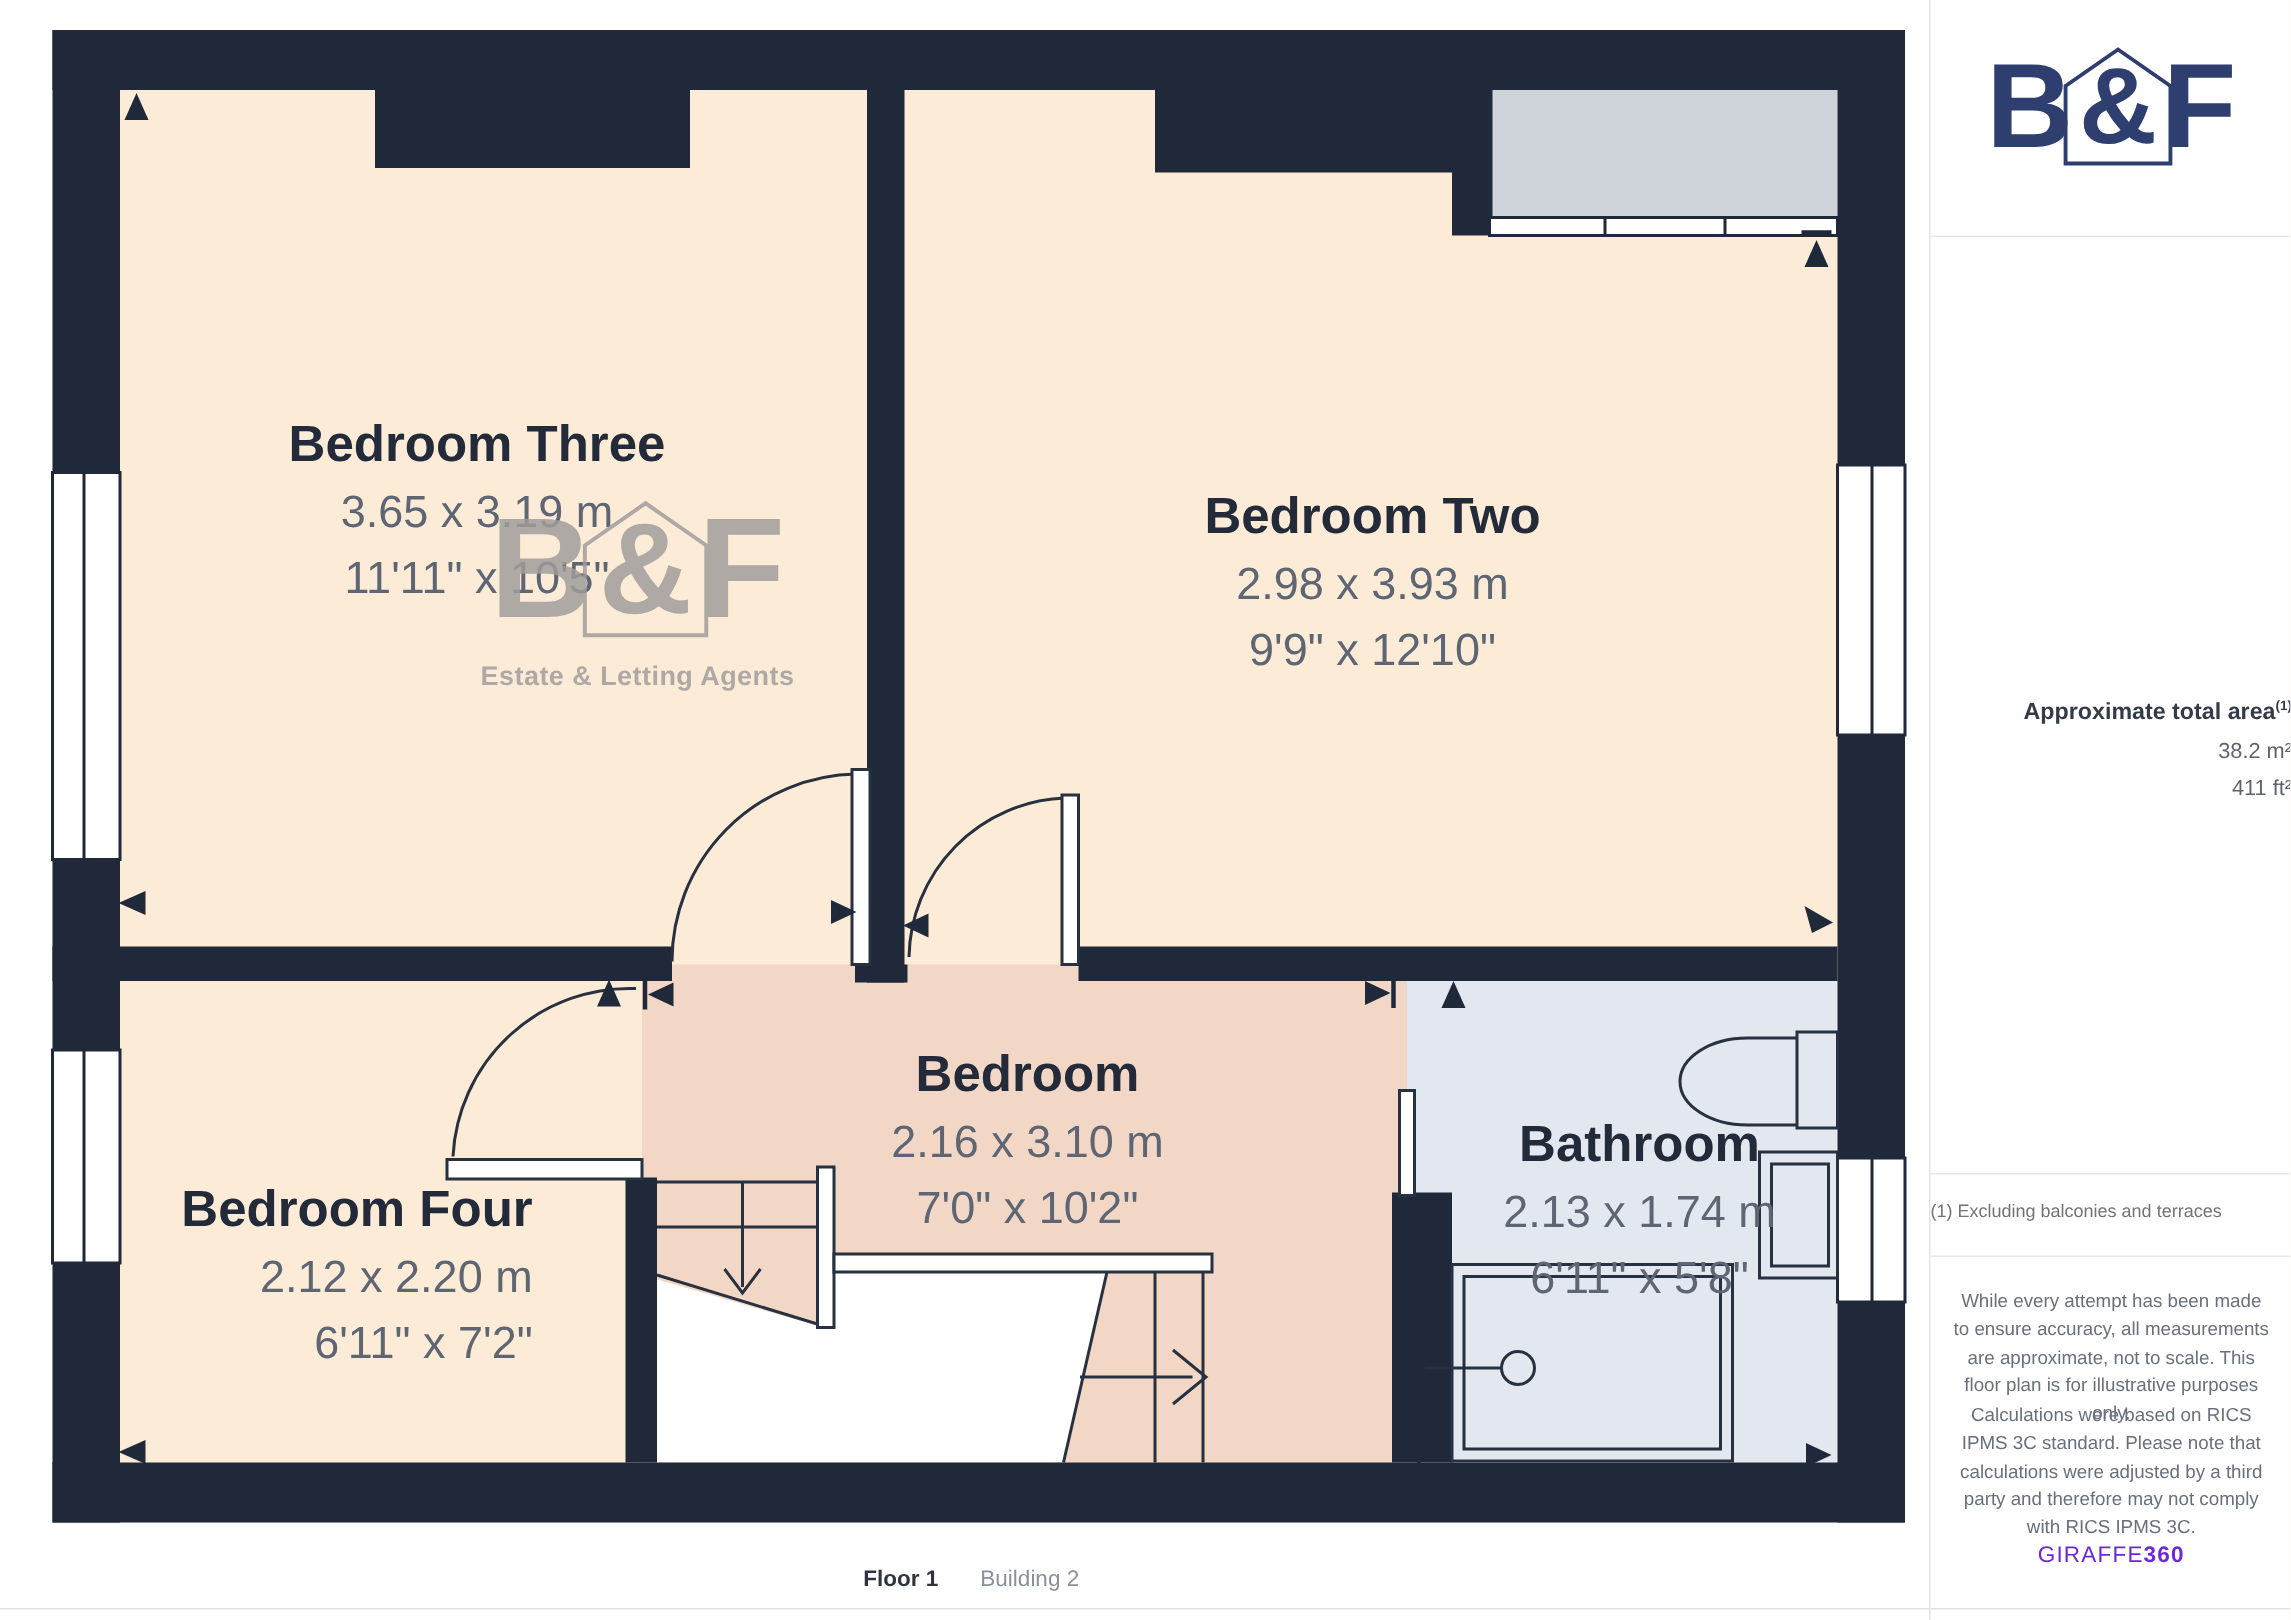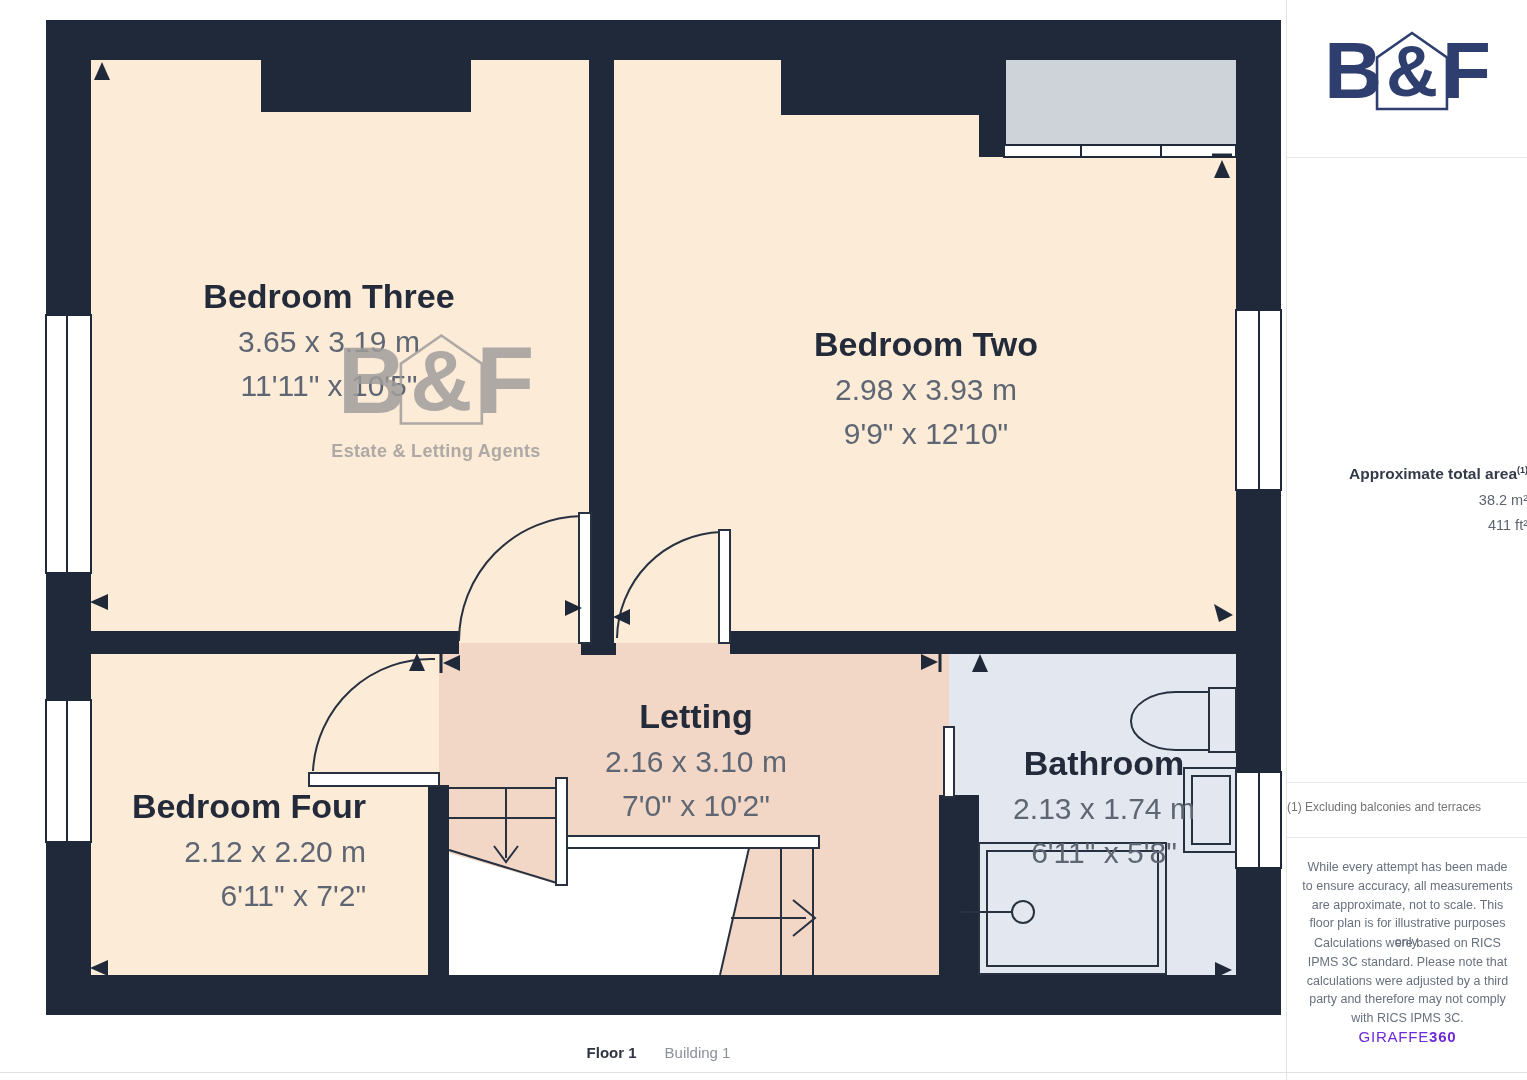--- a/index.html
+++ b/index.html
@@ -1,18 +1,18 @@
 <!DOCTYPE html>
 <html style="--brand-navy: #2e3f6f; --wall: #1f2939; --line: #28313f; --bedroom-floor: #fcebd7; --landing-floor: #f2d7c6; --bathroom-floor: #e3e7f0; --closet-gray: #ced3d9; --room-name-text: #232a39; --dimension-text: #5f6673; --watermark-gray: #a09d9b;"><head>
 <meta charset="utf-8">
 <style>
   html,body{margin:0;padding:0;background:#ffffff;}
   body{font-family:"Liberation Sans", sans-serif;}
   .page{position:relative;width:1527px;height:1080px;background:#fff;overflow:hidden;}
-  .plan-area{position:absolute;left:16px;top:0;width:1079px;height:1080px;}
+  .plan-area{position:absolute;left:5px;top:0;width:1079px;height:1080px;}
   .plan-svg{position:absolute;left:0;top:0;z-index:1;}
 
   .wall{fill:var(--wall,#1f2939);}
   .floor-bed{fill:var(--bedroom-floor,#fcebd7);}
   .floor-landing{fill:var(--landing-floor,#f2d7c6);}
   .floor-bath{fill:var(--bathroom-floor,#e3e7f0);}
   .floor-gray{fill:var(--closet-gray,#ced3d9);}
   .void{fill:#ffffff;}
   .win{fill:#ffffff;stroke:var(--wall,#1f2939);stroke-width:2;}
   .mull{stroke:var(--wall,#1f2939);stroke-width:2;fill:none;}
@@ -181,21 +181,21 @@
       <div class="room-name">Bedroom Two</div>
       <div class="room-dim">2.98 x 3.93 m</div>
       <div class="room-dim">9'9" x 12'10"</div>
     </div>
     <div class="room-label" style="left:233px;top:850px;text-align:right;">
       <div class="room-name">Bedroom Four</div>
       <div class="room-dim">2.12 x 2.20 m</div>
       <div class="room-dim">6'11" x 7'2"</div>
     </div>
     <div class="room-label" style="left:680px;top:760px;">
-      <div class="room-name">Letting</div>
+      <div class="room-name">Bedroom</div>
       <div class="room-dim">2.16 x 3.10 m</div>
       <div class="room-dim">7'0" x 10'2"</div>
     </div>
     <div class="room-label" style="left:1088px;top:807px;">
       <div class="room-name">Bathroom</div>
       <div class="room-dim">2.13 x 1.74 m</div>
       <div class="room-dim">6'11" x 5'8"</div>
     </div>
 
     <div class="watermark">
@@ -206,21 +206,21 @@
             <polygon points="50,4 96,36 96,104 4,104 4,36"></polygon>
           </svg>
           <span class="bf-amp">&amp;</span>
         </span>
         <span class="bf-letter">F</span>
       </div>
       <div class="wm-tagline">Estate &amp; Letting Agents</div>
     </div>
 
     <div class="plan-footer">
-      <span class="floor">Floor 1</span><span class="building">Building 1</span>
+      <span class="floor">Floor 1</span><span class="building">Building 2</span>
     </div>
   </div>
 
   <div class="sidebar">
     <div class="sb-logo">
       <div class="bf-logo">
         <span class="bf-letter">B</span>
         <span class="bf-amp-wrap">
           <svg class="bf-house" viewBox="0 0 100 108">
             <polygon points="50,4 96,36 96,104 4,104 4,36"></polygon>

